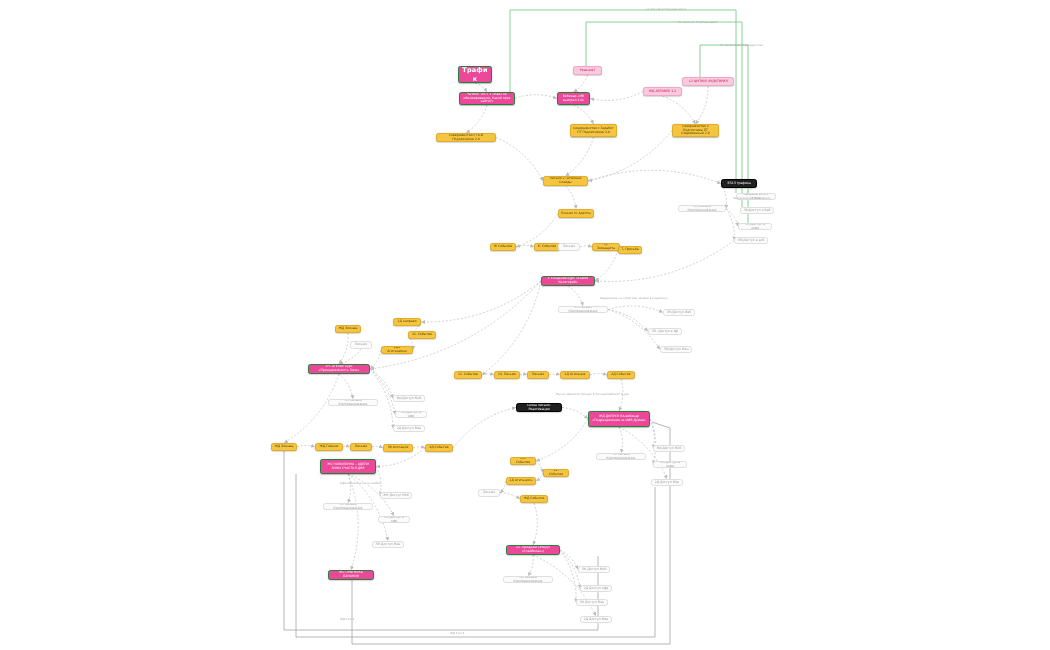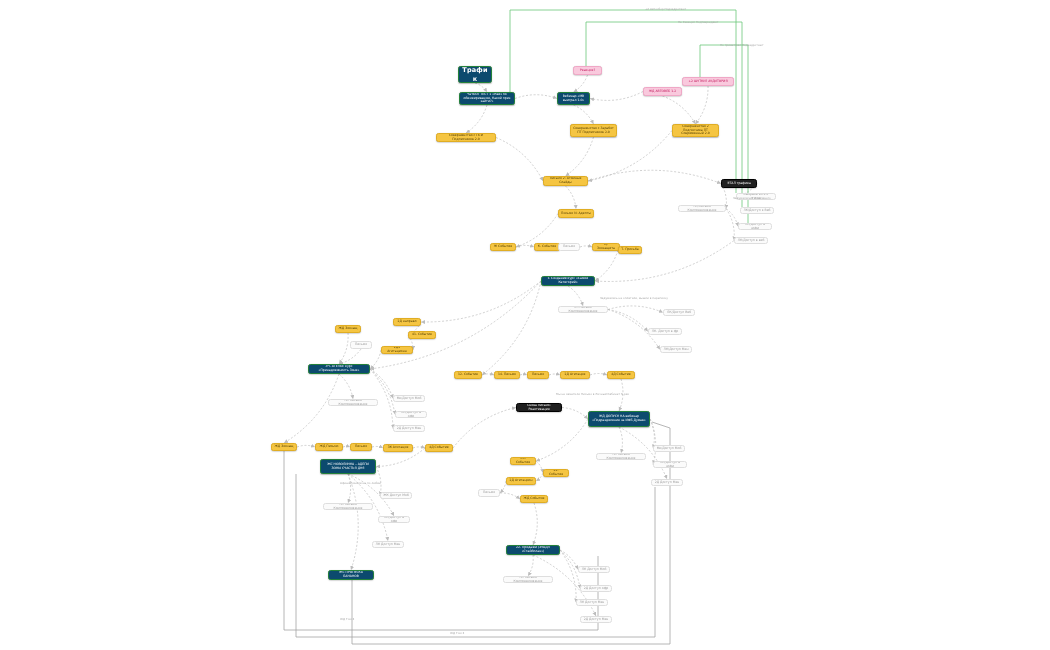--- a/index.html
+++ b/index.html
@@ -4,21 +4,21 @@
 <style>
   html,body{margin:0;padding:0;background:#ffffff;}
   #canvas{position:relative;width:1050px;height:650px;background:#ffffff;overflow:hidden;
           font-family:"DejaVu Sans",sans-serif;}
   #edges{position:absolute;left:0;top:0;width:100%;height:100%;z-index:1;}
   #nodes{position:absolute;left:0;top:0;width:100%;height:100%;z-index:2;}
   .node{position:absolute;display:flex;align-items:center;justify-content:center;
         text-align:center;border-radius:2.5px;font-size:3.1px;line-height:1.25;
         padding:1px 2px;box-sizing:border-box;box-shadow:0 0.5px 1.2px rgba(0,0,0,.28);
         cursor:pointer;overflow:hidden;word-break:break-word;}
-  .node.green{background:#0c4a6e;color:#ffffff;border:0.5px solid #23813a;}
+  .node.green{background:#ec4899;color:#ffffff;border:0.5px solid #23813a;}
   .node.yellow{background:#f5c542;color:#4f3c00;border:0.5px solid #e0ad23;}
   .node.pink{background:#f9c9dd;color:#c2185b;border:0.5px solid #f0a7c6;}
   .node.black{background:#1f1f1f;color:#ffffff;border:0.5px solid #000;}
   .node.white{background:#fbfbfb;color:#9a9a9a;border:0.5px solid #dedede;box-shadow:none;}
   .node.traffic{font-size:6.5px;font-weight:bold;letter-spacing:.2px;}
   .edge-label{position:absolute;font-size:2.8px;color:#a8a8a8;white-space:nowrap;z-index:3;}
   path.dashed{fill:none;stroke-dasharray:2,1.8;stroke-width:.7;}
   path.green{fill:none;stroke-width:.8;}
   path.solid{fill:none;stroke-width:.8;}
 </style>

